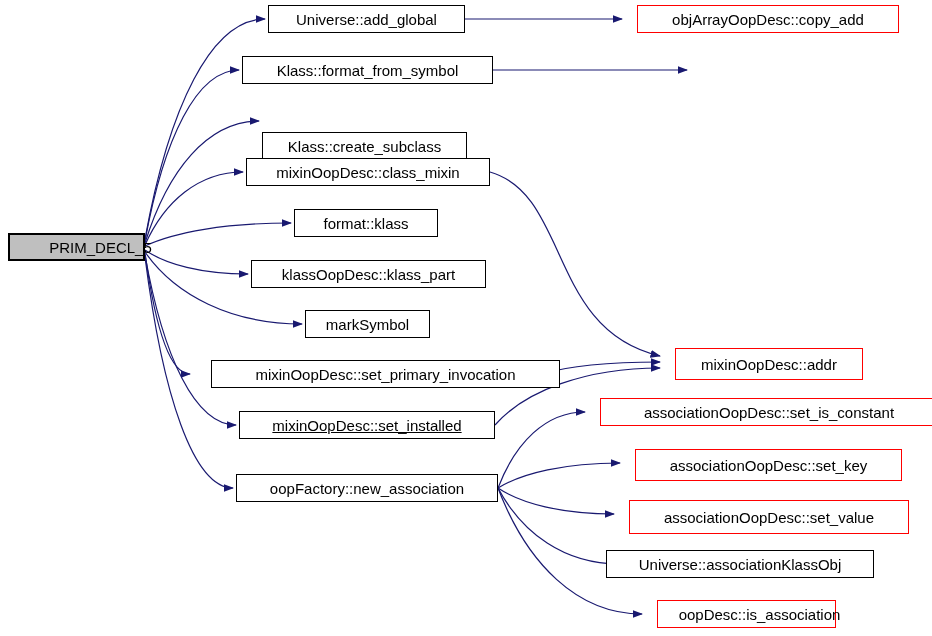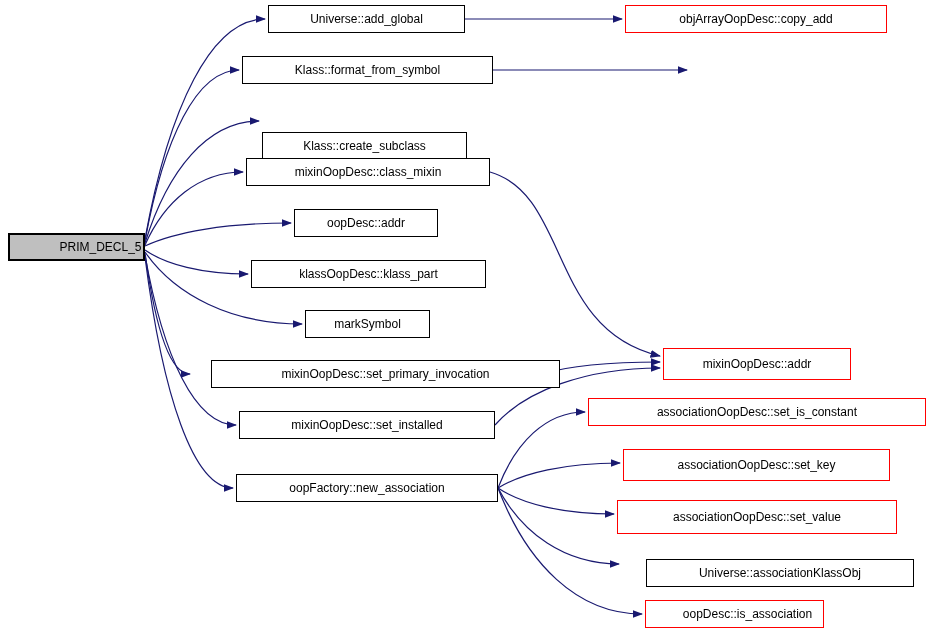--- a/index.html
+++ b/index.html
@@ -23,26 +23,26 @@
     height: 636px;
   }
   .node {
     position: absolute;
     box-sizing: border-box;
     background: #ffffff;
     border: 1px solid #000000;
     display: flex;
     align-items: center;
     justify-content: center;
-    font-size: 12px;
+    font-size: 15px;
     color: #000000;
     white-space: nowrap;
     cursor: pointer;
   }
-  .node.red { border: 1px solid #ff0000; }
+  .node.red { border: 1px solid #ff0000; margin-left: 12px; }
   .node.root {
     background: #bfbfbf;
     border: 2px solid #000000;
     cursor: default;
     padding-left: 48px;
   }
   .node span { pointer-events: none; }
 </style>
 </head>
 <body>
@@ -85,51 +85,51 @@
     <div class="node" style="left: 242px; top: 56px; width: 251px; height: 28px;">
       <span>Klass::format_from_symbol</span>
     </div>
     <div class="node" style="left: 262px; top: 107px; width: 205px; height: 28px; margin-top: 25px;">
       <span>Klass::create_subclass</span>
     </div>
     <div class="node" style="left: 246px; top: 158px; width: 244px; height: 28px;">
       <span>mixinOopDesc::class_mixin</span>
     </div>
     <div class="node" style="left: 294px; top: 209px; width: 144px; height: 28px;">
-      <span>oopDesc::addr</span>
+      <span>format::klass</span>
     </div>
     <div class="node" style="left: 251px; top: 260px; width: 235px; height: 28px;">
       <span>klassOopDesc::klass_part</span>
     </div>
     <div class="node" style="left: 305px; top: 310px; width: 125px; height: 28px;">
       <span>markSymbol</span>
     </div>
     <div class="node" style="left: 211px; top: 360px; width: 349px; height: 28px;">
       <span>mixinOopDesc::set_primary_invocation</span>
     </div>
-    <div class="node" style="left: 239px; top: 411px; width: 256px; height: 28px;">
+    <div class="node" style="left: 239px; top: 411px; width: 256px; height: 28px; text-decoration: underline;">
       <span>mixinOopDesc::set_installed</span>
     </div>
     <div class="node" style="left: 236px; top: 474px; width: 262px; height: 28px;">
       <span>oopFactory::new_association</span>
     </div>
     <div class="node red" style="left: 625px; top: 5px; width: 262px; height: 28px;">
       <span>objArrayOopDesc::copy_add</span>
     </div>
     <div class="node red" style="left: 663px; top: 348px; width: 188px; height: 32px;">
       <span>mixinOopDesc::addr</span>
     </div>
     <div class="node red" style="left: 588px; top: 398px; width: 338px; height: 28px;">
       <span>associationOopDesc::set_is_constant</span>
     </div>
     <div class="node red" style="left: 623px; top: 449px; width: 267px; height: 32px;">
       <span>associationOopDesc::set_key</span>
     </div>
     <div class="node red" style="left: 617px; top: 500px; width: 280px; height: 34px;">
       <span>associationOopDesc::set_value</span>
     </div>
-    <div class="node" style="left: 646px; top: 550px; width: 268px; height: 28px; margin-top: 9px;">
+    <div class="node" style="left: 606px; top: 550px; width: 268px; height: 28px;">
       <span>Universe::associationKlassObj</span>
     </div>
     <div class="node red" style="left: 645px; top: 600px; width: 179px; height: 28px; padding-left: 26px;">
       <span>oopDesc::is_association</span>
     </div>
   </div>
 
 </body></html>

